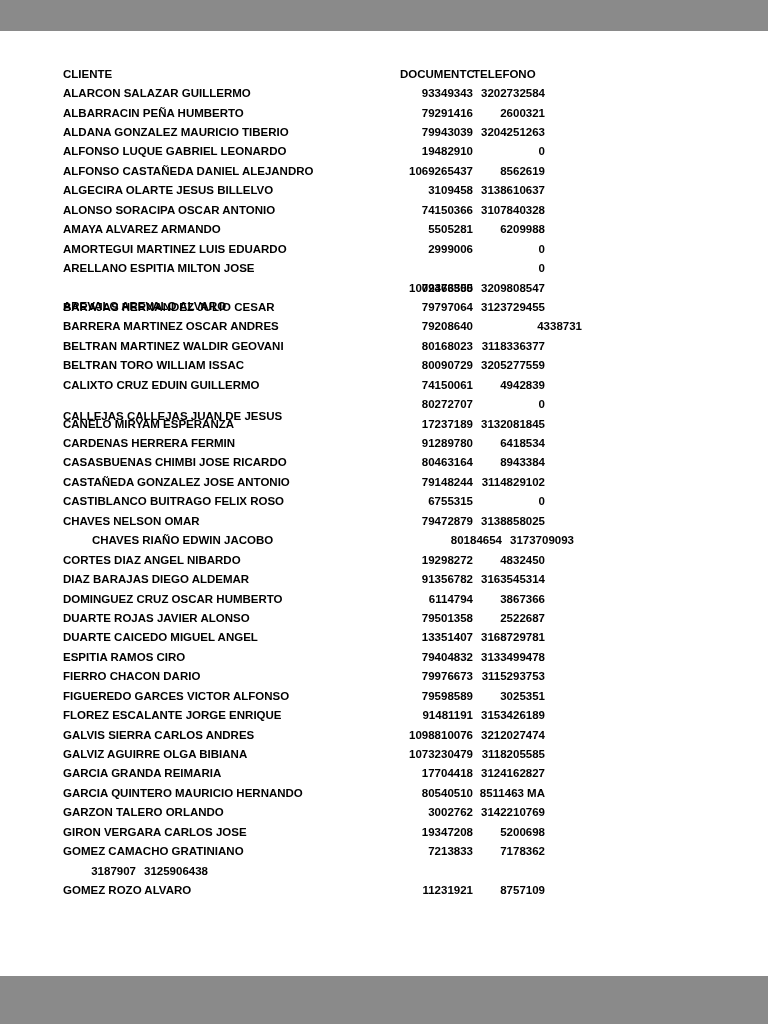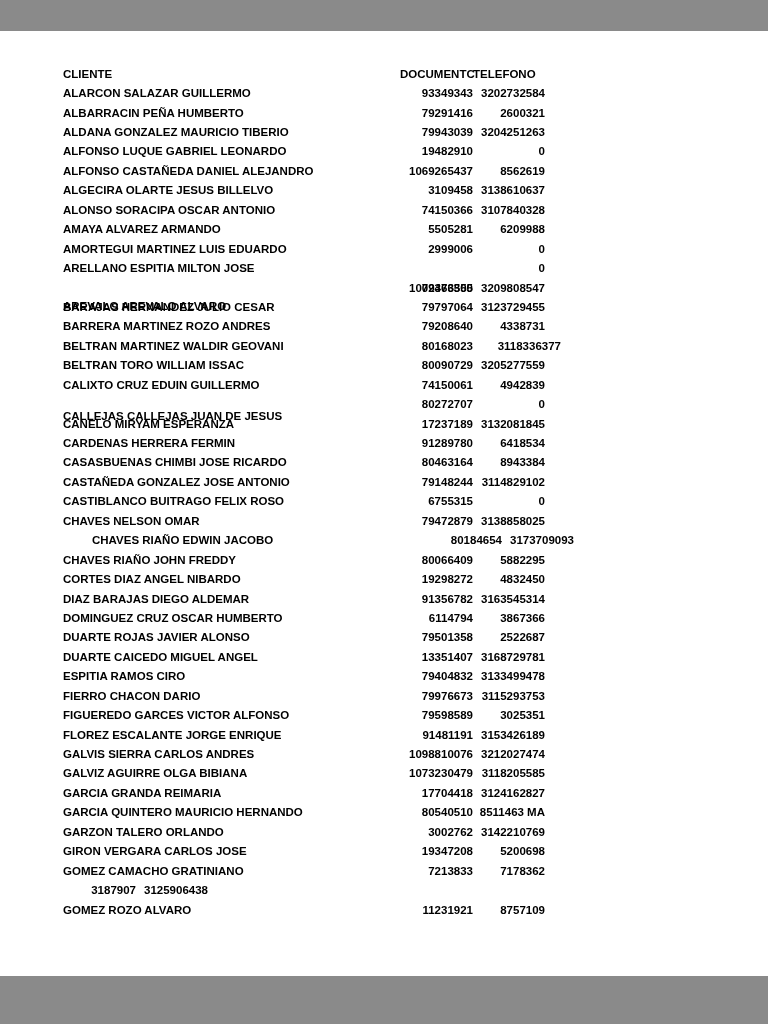--- a/index.html
+++ b/index.html
@@ -119,28 +119,28 @@
             <div class="cell name" style="color: rgb(0, 0, 0); margin-top: 37px;">AREVALO AREVALO ALVARO</div>
             <div class="cell doc" style="color: rgb(0, 0, 0);">79363550</div>
             <div class="cell tel" style="color: rgb(0, 0, 0);">3209808547</div>
           </div>
           <div class="row">
             <div class="cell name" style="color: rgb(0, 0, 0);">BARAJAS HERNANDEZ JULIO CESAR</div>
             <div class="cell doc" style="color: rgb(0, 0, 0);">79797064</div>
             <div class="cell tel" style="color: rgb(0, 0, 0);">3123729455</div>
           </div>
           <div class="row">
-            <div class="cell name" style="color: rgb(0, 0, 0);">BARRERA MARTINEZ ROZO ANDRES</div>
+            <div class="cell name" style="color: rgb(0, 0, 0);">BARRERA MARTINEZ OSCAR ANDRES</div>
             <div class="cell doc" style="color: rgb(0, 0, 0);">79208640</div>
-            <div class="cell tel" style="color: rgb(0, 0, 0);">4338731</div>
+            <div class="cell tel" style="color: rgb(0, 0, 0); margin-left: 37px;">4338731</div>
           </div>
           <div class="row">
             <div class="cell name" style="color: rgb(0, 0, 0);">BELTRAN MARTINEZ WALDIR GEOVANI</div>
             <div class="cell doc" style="color: rgb(0, 0, 0);">80168023</div>
-            <div class="cell tel" style="color: rgb(0, 0, 0); padding-left: 16px;">3118336377</div>
+            <div class="cell tel" style="color: rgb(0, 0, 0);">3118336377</div>
           </div>
           <div class="row">
             <div class="cell name" style="color: rgb(0, 0, 0);">BELTRAN TORO WILLIAM ISSAC</div>
             <div class="cell doc" style="color: rgb(0, 0, 0);">80090729</div>
             <div class="cell tel" style="color: rgb(0, 0, 0);">3205277559</div>
           </div>
           <div class="row">
             <div class="cell name" style="color: rgb(0, 0, 0);">CALIXTO CRUZ EDUIN GUILLERMO</div>
             <div class="cell doc" style="color: rgb(0, 0, 0);">74150061</div>
             <div class="cell tel" style="color: rgb(0, 0, 0);">4942839</div>
@@ -179,25 +179,20 @@
             <div class="cell name" style="color: rgb(0, 0, 0);">CHAVES NELSON OMAR</div>
             <div class="cell doc" style="color: rgb(0, 0, 0);">79472879</div>
             <div class="cell tel" style="color: rgb(0, 0, 0);">3138858025</div>
           </div>
           <div class="row">
             <div class="cell name" style="color: rgb(0, 0, 0); margin-left: 29px;">CHAVES RIAÑO EDWIN JACOBO</div>
             <div class="cell doc" style="color: rgb(0, 0, 0);">80184654</div>
             <div class="cell tel" style="color: rgb(0, 0, 0);">3173709093</div>
           </div>
           <div class="row">
-            <div class="cell name" style="color: rgb(0, 0, 0);">CHAVES RIAÑO JOHN FREDDY</div>
-            <div class="cell doc" style="color: rgb(0, 0, 0);">80066409</div>
-            <div class="cell tel" style="color: rgb(0, 0, 0);">5882295</div>
-          </div>
-          <div class="row">
             <div class="cell name" style="color: rgb(0, 0, 0);">CORTES DIAZ ANGEL NIBARDO</div>
             <div class="cell doc" style="color: rgb(0, 0, 0);">19298272</div>
             <div class="cell tel" style="color: rgb(0, 0, 0);">4832450</div>
           </div>
           <div class="row">
             <div class="cell name" style="color: rgb(0, 0, 0);">DIAZ BARAJAS DIEGO ALDEMAR</div>
             <div class="cell doc" style="color: rgb(0, 0, 0);">91356782</div>
             <div class="cell tel" style="color: rgb(0, 0, 0);">3163545314</div>
           </div>
           <div class="row">

